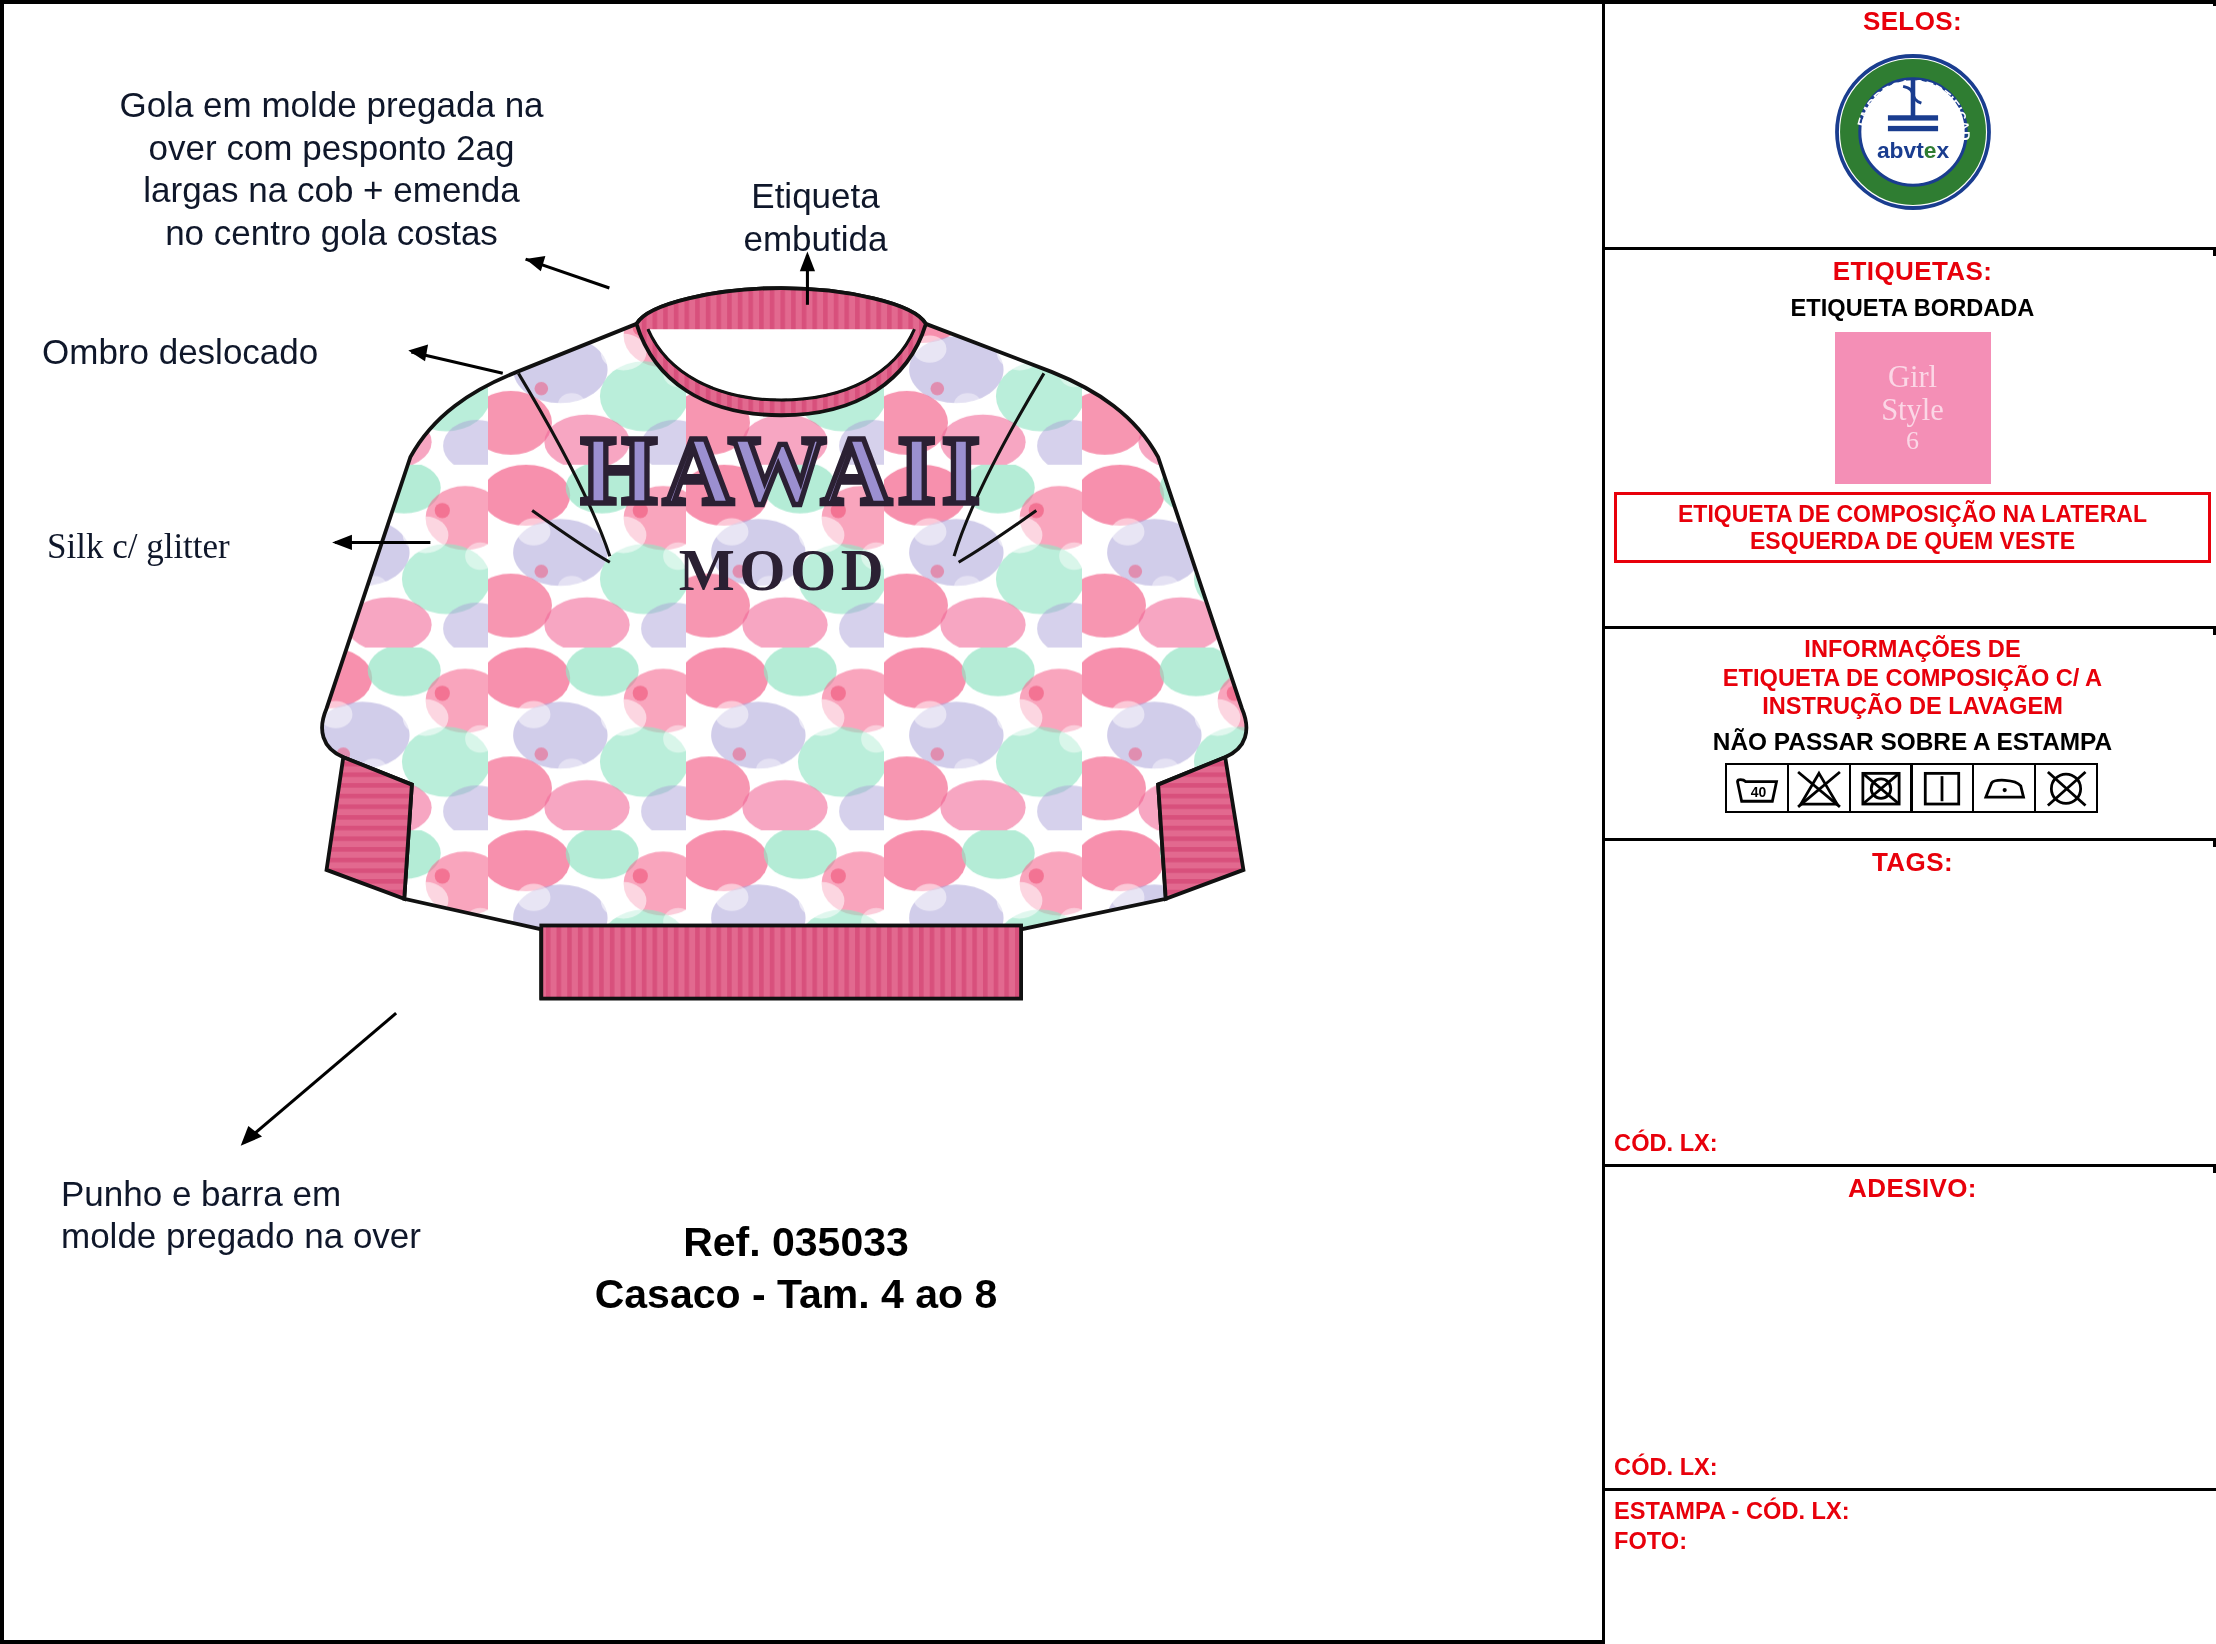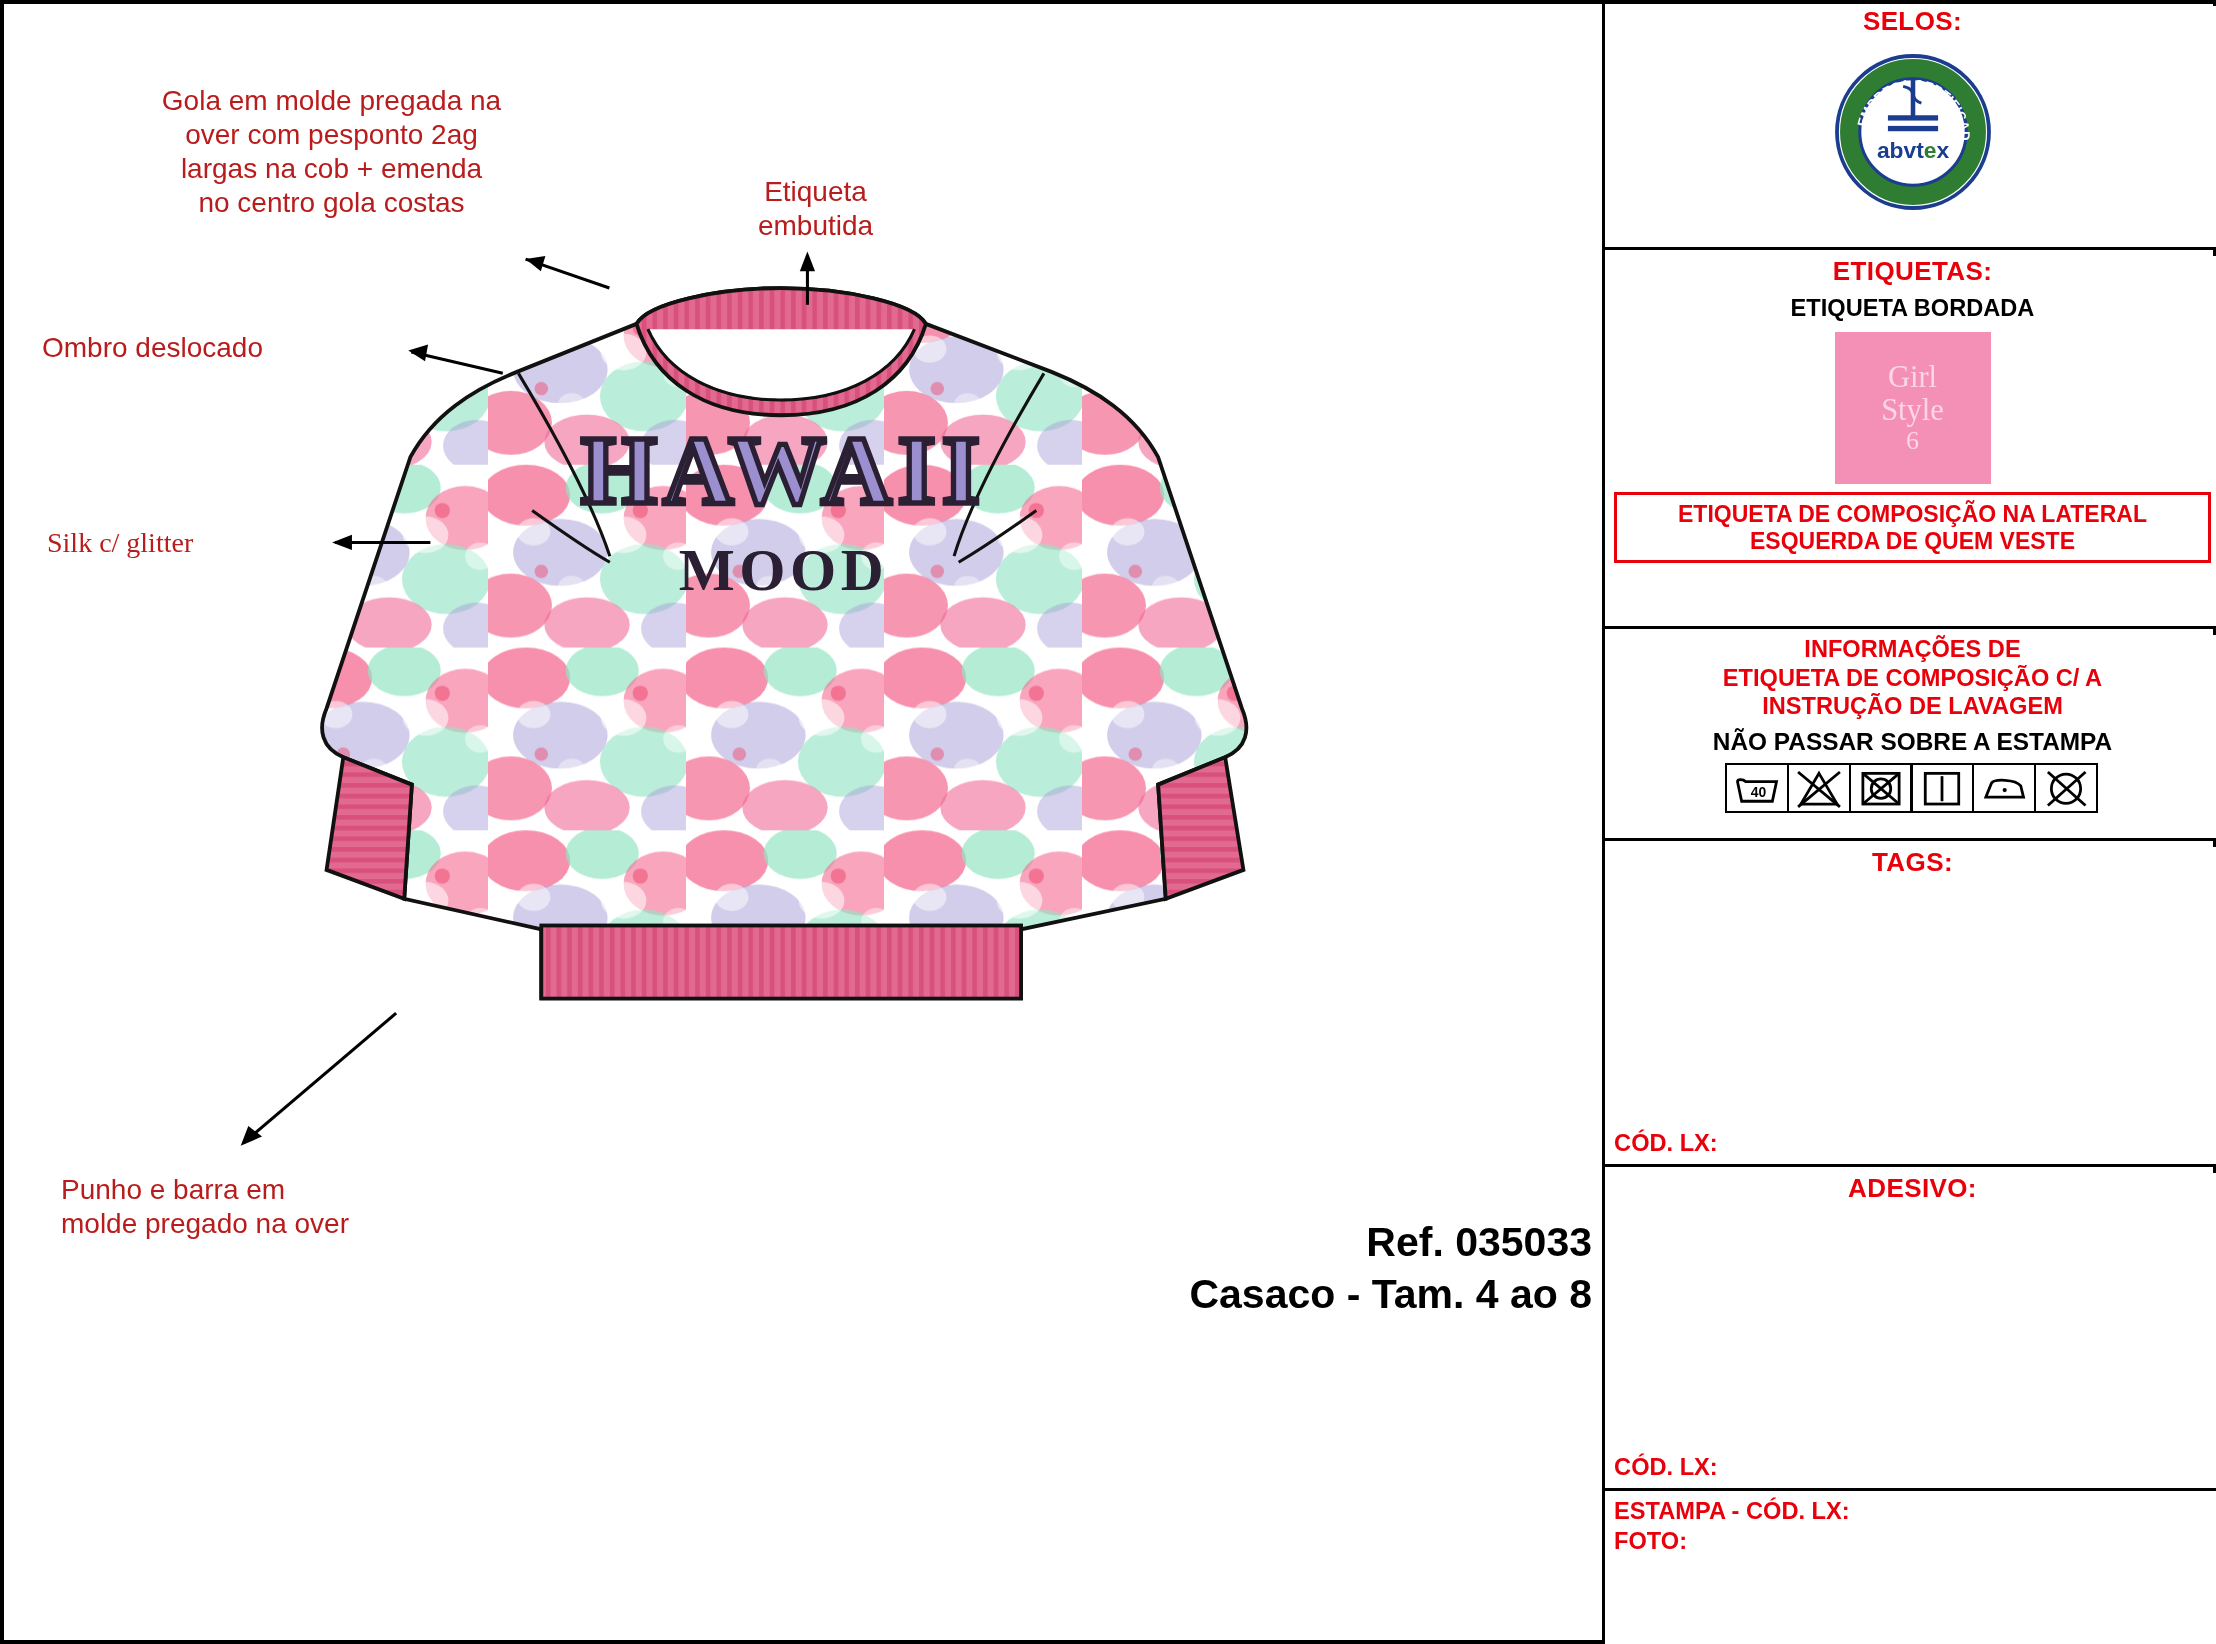--- a/index.html
+++ b/index.html
@@ -24,36 +24,36 @@
   }
   
   #left-panel {
     position: absolute;
     left: 0; top: 0;
     width: 1592px; height: 1644px;
   }
   .callout {
     position: absolute;
     font-family: "Liberation Sans", sans-serif;
-    font-size: 28px;
-    color: #b91c1c;
+    font-size: 35px;
+    color: #0f172a;
     line-height: 1.22;
     white-space: pre-line;
   }
   #callout-gola { left: 42px; top: 84px; text-align: center; width: 579px;}
   #callout-etiqueta { left: 701px; top: 175px; text-align: center; width: 229px;}
   #callout-ombro { left: 42px; top: 331px; width: 381px;}
   #callout-silk { left: 47px; top: 526px; width: 290px; font-family: Liberation Serif, serif;}
   #callout-punho { left: 61px; top: 1173px; width: 442px; line-height: 1.2;}
 
   .ref-block {
     position: absolute;
     left: 0; top: 1219px;
     width: 1592px;
-    text-align: right;
+    text-align: center;
     font-weight: bold;
     color: #000000;
     font-family: "Liberation Sans", sans-serif;
   }
   .ref-line-1 { font-size: 41px; margin-bottom: 4.6px;}
   .ref-line-2 { font-size: 41px; margin-bottom: 4.6px;}
   .ref-line-3 { font-size: 43px; margin-bottom: 3px;}
   .ref-line-4 { font-size: 43px; }
 
   

